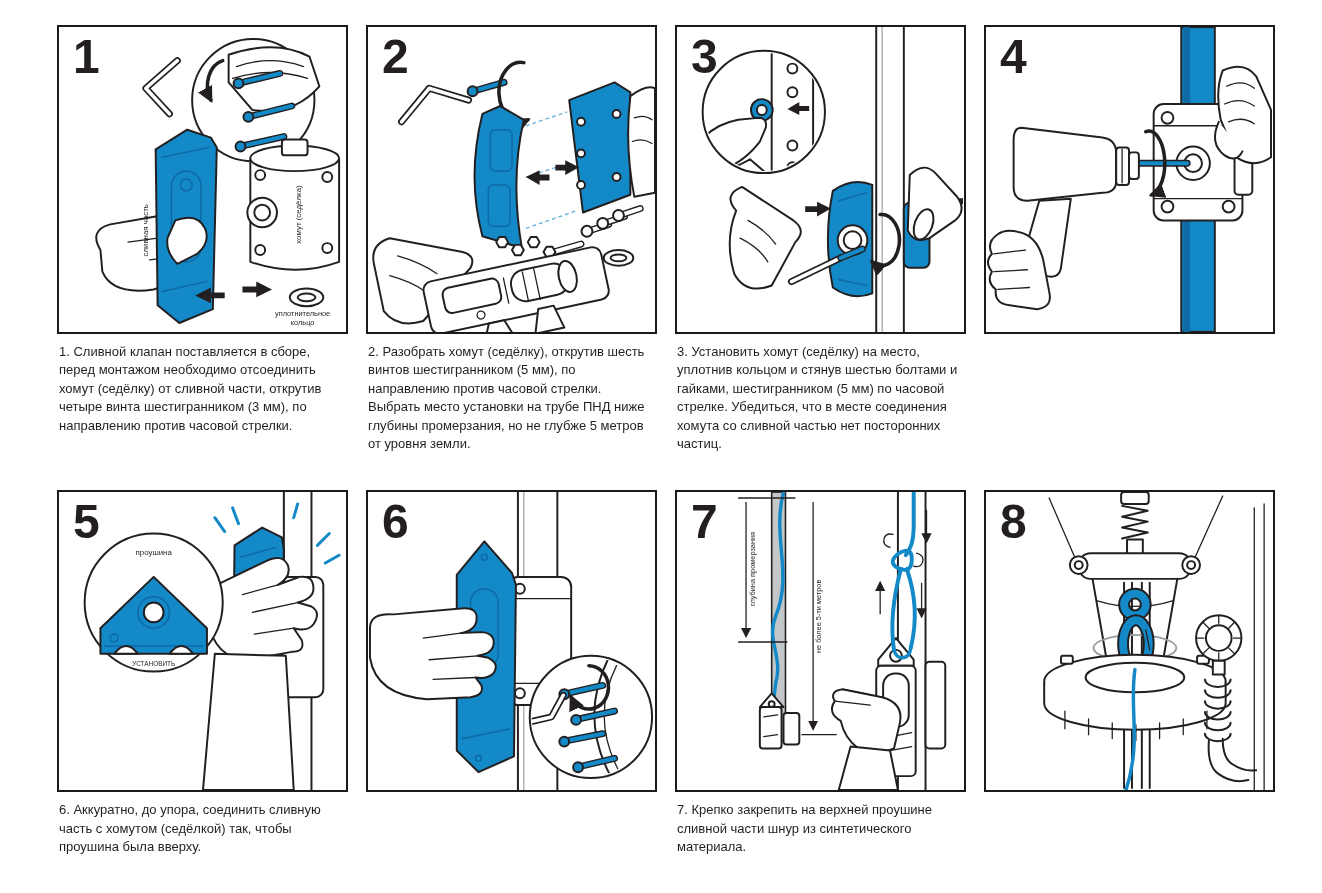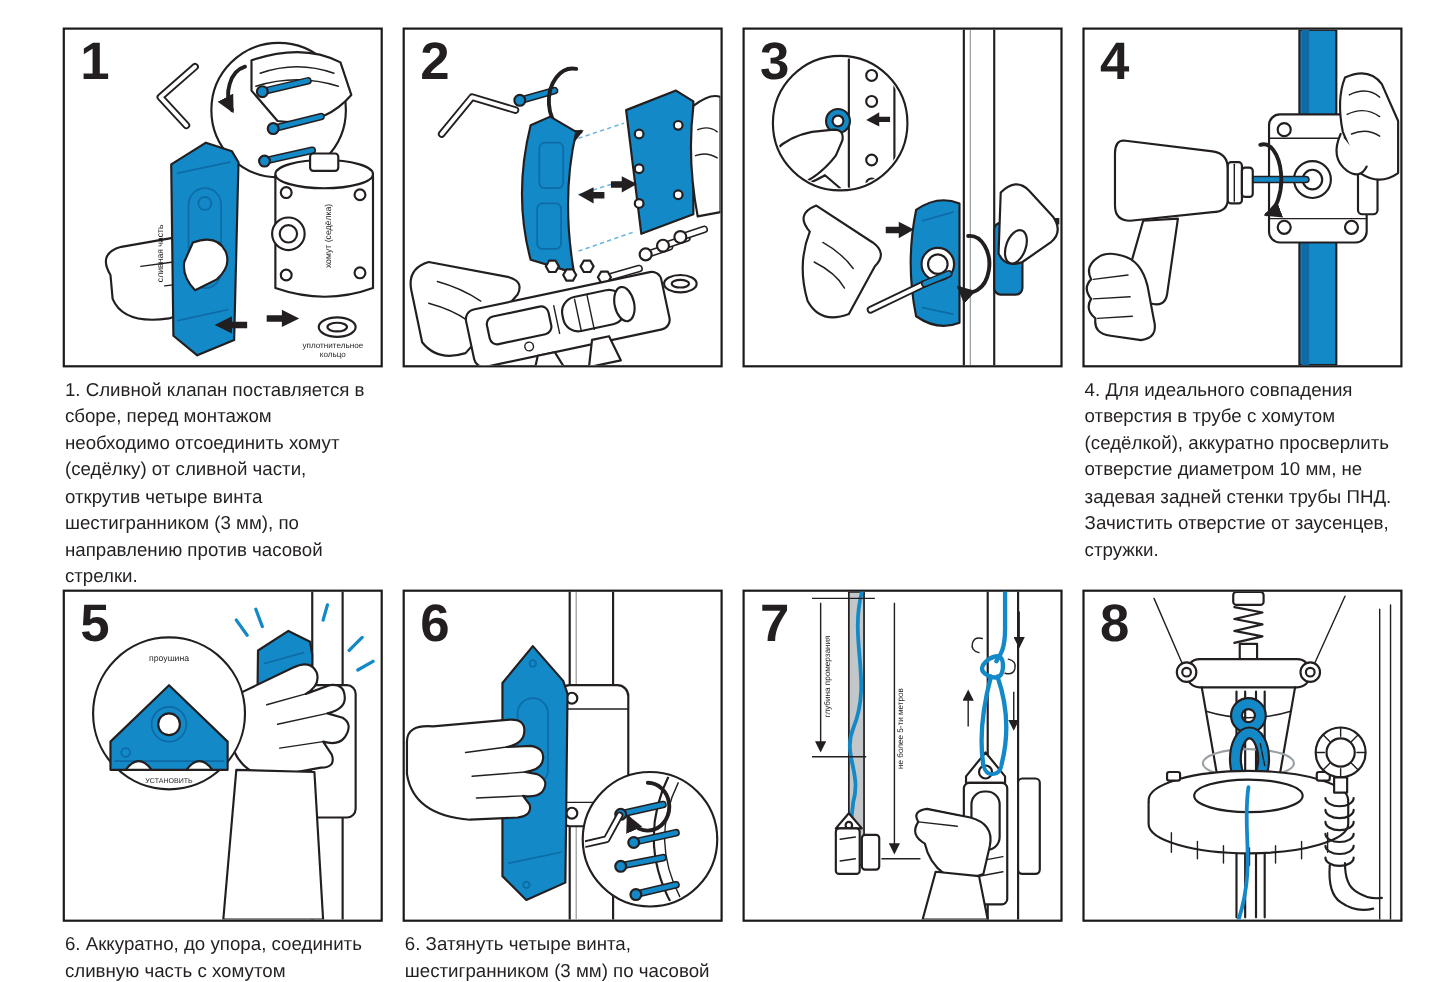--- a/index.html
+++ b/index.html
@@ -6,21 +6,21 @@
   .sheet{position:relative;width:1322px;height:893px;background:#fff;overflow:hidden;
          padding:25px 0 0 57px;box-sizing:border-box;
          display:grid;grid-template-columns:repeat(4,291px);column-gap:18px;
          font-family:"Liberation Sans",sans-serif;color:#231F20;}
   .cell{display:flex;flex-direction:column;}
   .panel{position:relative;border:2px solid #1a1a1a;background:#fff;box-sizing:border-box;width:291px;}
   .row1 .panel{height:309px;}
   .row2 .panel{height:302px;}
   .panel svg{position:absolute;left:0;top:0;width:100%;height:100%;}
   .num{position:absolute;top:2px;left:14px;font-size:48px;font-weight:600;letter-spacing:-1px;z-index:2;}
-  .caption{margin:9px 2px 0 2px;font-size:17px;line-height:1.42;white-space:pre-line;}
+  .caption{margin:9px 2px 0 2px;font-size:13px;line-height:1.42;white-space:pre-line;}
   .row1 .caption{min-height:110px;}
   
   .k{fill:none;stroke:#231F20;stroke-width:2;stroke-linecap:round;stroke-linejoin:round}
   .k1{fill:none;stroke:#231F20;stroke-width:1.3;stroke-linecap:round;stroke-linejoin:round}
   .w{fill:#FFF;stroke:#231F20;stroke-width:2;stroke-linejoin:round;stroke-linecap:round}
   .b{fill:#1389C8;stroke:#231F20;stroke-width:2;stroke-linejoin:round}
   .bd{fill:none;stroke:#0E6BA6;stroke-width:1.6;stroke-linecap:round;stroke-linejoin:round}
   .cord{fill:none;stroke:#1389C8;stroke-linecap:round;stroke-linejoin:round}
   .dsh{fill:none;stroke:#6FB4DD;stroke-width:1.4;stroke-dasharray:4 3}
   .blk{fill:#231F20;stroke:none}
@@ -185,20 +185,22 @@
           <circle class="k1" cx="110" cy="284" r="4"></circle>
           <path class="w" d="M116,294 l-10,22 h34 l-8,-22 Z"></path>
             <path class="w" d="M168,290 l-8,24 h30 l-6,-24 Z"></path>
         </g>
         <g>
           <path class="w" d="M266,70 Q282,58 291,62 L291,168 L270,172 Q260,120 266,70 Z"></path>
           <path class="k1" d="M270,92 q10,-4 18,2 M268,116 q10,-4 20,2"></path>
         </g>
       </svg>
     </div>
+    <p class="caption">2. Разобрать хомут (седёлку), открутив шесть винтов шестигранником (5 мм), по направлению против часовой стрелки.
+Выбрать место установки на трубе ПНД ниже глубины промерзания, но не глубже 5 метров от уровня земли.</p>
   </figure>
 
   <figure class="cell row1" style="margin:0">
     <div class="panel">
       <div class="num">3</div>
       <svg viewBox="0 0 291 309">
         <g>
           <path class="k" d="M202,0 L202,309 M230,0 L230,309"></path>
           <path d="M208,0 L208,309" fill="none" stroke="#9aa0a4" stroke-width="1.2"></path>
         </g>
@@ -247,20 +249,21 @@
         <g>
           <path class="w" d="M60,186 Q46,170 66,162 L118,196 Q132,206 120,218 L96,262 Q70,272 58,250 Q48,216 60,186 Z"></path>
           <path class="k1" d="M72,196 Q90,206 100,220 M64,214 Q84,224 92,238"></path>
         </g>
         <g>
           <path class="w" d="M236,150 q14,-14 26,-2 l22,24 q10,14 -2,24 l-26,18 q-16,6 -22,-8 Z"></path>
           <ellipse class="w" cx="250" cy="200" rx="9" ry="16" transform="rotate(20 250 200)"></ellipse>
         </g>
       </svg>
     </div>
+    <p class="caption">3. Установить хомут (седёлку) на место, уплотнив кольцом и стянув шестью болтами и гайками, шестигранником (5 мм) по часовой стрелке. Убедиться, что в месте соединения хомута со сливной частью нет посторонних частиц.</p>
   </figure>
 
   <figure class="cell row1" style="margin:0">
     <div class="panel">
       <div class="num">4</div>
       <svg viewBox="0 0 291 309">
         <g>
           <rect x="198" y="0" width="34" height="309" fill="#1389C8" stroke="#231F20" stroke-width="2"></rect>
           <rect x="200" y="0" width="7" height="309" fill="#0E6BA6" stroke="none"></rect>
         </g>
@@ -293,22 +296,20 @@
           <path class="w" d="M12,210 Q0,218 6,230 Q-2,238 6,248 Q0,258 10,266 Q8,280 24,282 L52,286 Q68,284 64,268 L58,236 Q52,212 34,208 Q20,204 12,210 Z"></path>
           <path class="k1" d="M8,230 L40,226 M8,248 L42,246 M12,266 L44,264"></path>
         </g>
         <g>
           <path class="w" d="M240,44 Q262,34 274,50 L289,84 L289,132 Q272,144 254,132 L238,94 Q232,64 240,44 Z"></path>
           <path class="k1" d="M244,60 q16,-8 28,2 M242,78 q16,-8 30,2 M246,96 q14,-6 26,2"></path>
           <path class="w" d="M236,96 q-10,22 6,34 q12,8 18,-4"></path>
         </g>
       </svg>
     </div>
-    <p class="caption">4. Для идеального совпадения отверстия в трубе с хомутом (седёлкой), аккуратно просверлить отверстие диаметром 10 мм, не задевая задней стенки трубы ПНД.
-Зачистить отверстие от заусенцев, стружки.</p>
   </figure>
 
   <figure class="cell row2" style="margin:0">
     <div class="panel">
       <div class="num">5</div>
       <svg viewBox="0 0 291 302">
         <path d="M168,40 L158,26 M182,32 L176,16 M238,26 L242,12 M262,54 L274,42 M270,72 L284,64" stroke="#1389C8" stroke-width="3" fill="none" stroke-linecap="round"></path>
         <path class="k" d="M228,0 L228,302 M256,0 L256,302"></path>
         <rect class="w" x="216" y="86" width="52" height="122" rx="8"></rect>
         <g>
@@ -390,21 +391,20 @@
                 <polyline class="tube-u" points="160,234 186,228 198,206"></polyline>
                 <polyline class="tube-o" points="160,234 186,228 198,206"></polyline>
               </g>
           </g>
           <g>
               <path class="rot" d="M224,176 a20,22 0 1 1 -18,32" marker-end="url(#ah)"></path>
             </g>
         </g>
       </svg>
     </div>
-    <p class="caption">6. Затянуть четыре винта, шестигранником (3 мм) по часовой стрелке.</p>
   </figure>
 
   <figure class="cell row2" style="margin:0">
     <div class="panel">
       <div class="num">7</div>
       <svg viewBox="0 0 291 302">
         <rect class="gray" x="96" y="0" width="14" height="252"></rect>
         <path class="cord" stroke-width="3.5" d="M108,0 C96,46 118,82 100,126 C90,150 108,166 100,194 L98,212"></path>
         <g>
           <path class="w" d="M84,218 L96,204 L108,218 Z"></path>
@@ -445,20 +445,21 @@
           <path class="dim" d="M206,124 L206,92" marker-end="url(#ahd)"></path>
           <path class="dim" d="M248,92 L248,126" marker-end="url(#ahd)"></path>
         </g>
         <g>
           <path class="w" d="M166,232 Q152,224 160,212 Q154,202 168,200 L208,208 Q230,214 226,234 L220,260 Q200,268 184,260 Q170,250 166,232 Z"></path>
           <path class="w" d="M176,258 L164,302 L224,302 L216,262 Z"></path>
           <path class="k1" d="M160,212 L196,216 M168,200 L198,206"></path>
         </g>
       </svg>
     </div>
+    <p class="caption">7. Крепко закрепить на верхней проушине сливной части шнур из синтетического материала.</p>
   </figure>
 
   <figure class="cell row2" style="margin:0">
     <div class="panel">
       <div class="num">8</div>
       <svg viewBox="0 0 291 302">
         <path class="k1" d="M272,16 L272,302 M282,12 L282,302"></path>
         <g>
           <rect class="w" x="137" y="0" width="28" height="12" rx="3"></rect>
           <path class="k" d="M138,14 l26,5 l-26,6 l26,5 l-26,6 l26,5 l-26,6"></path>

